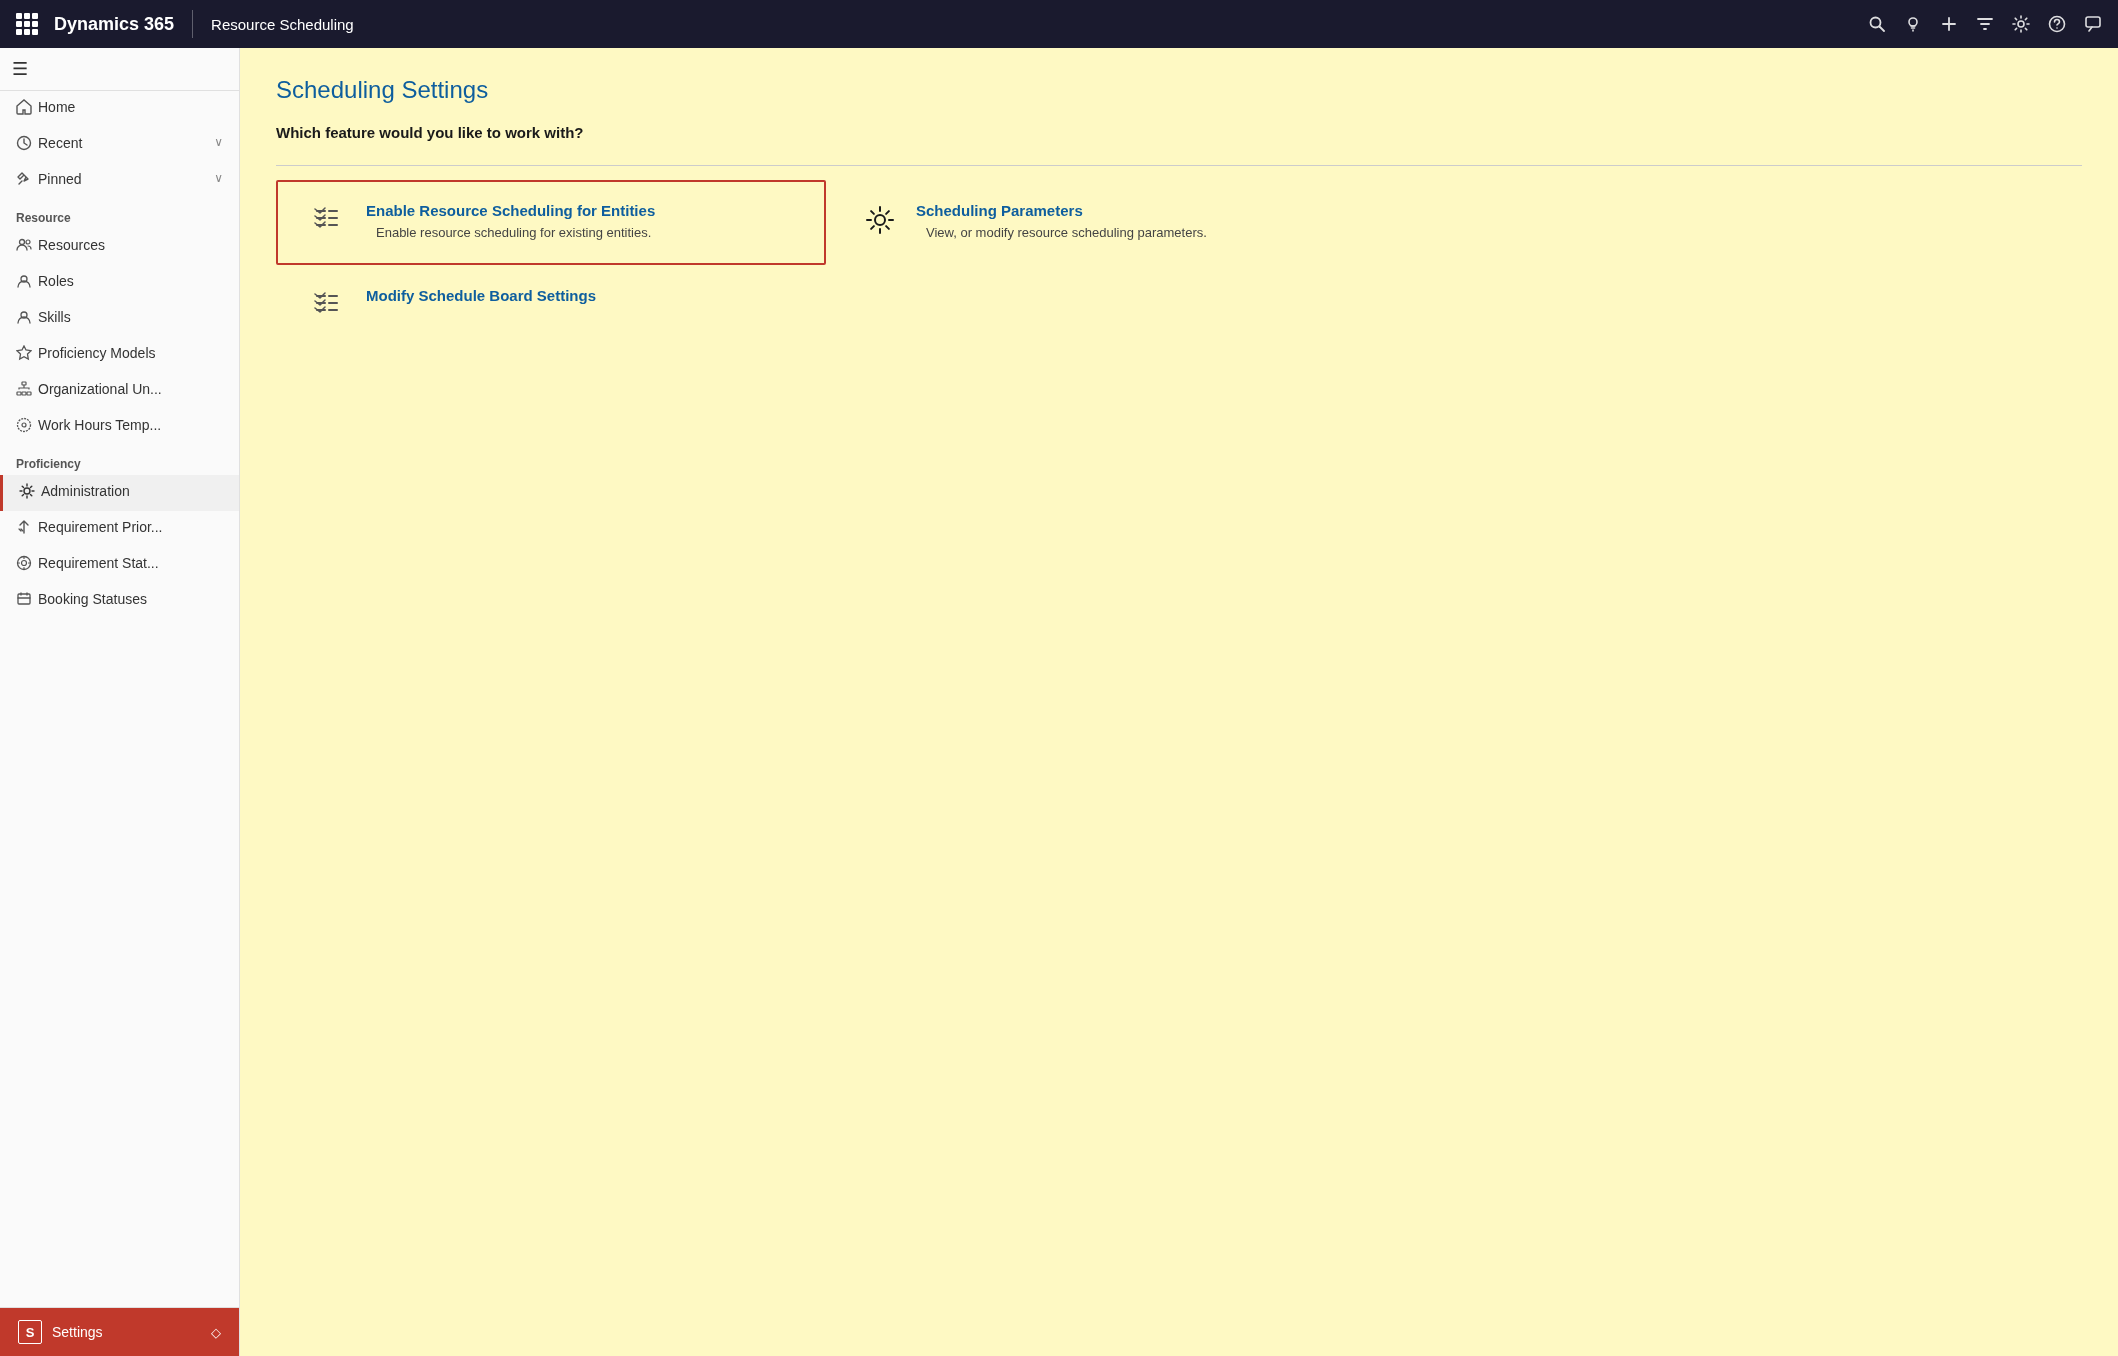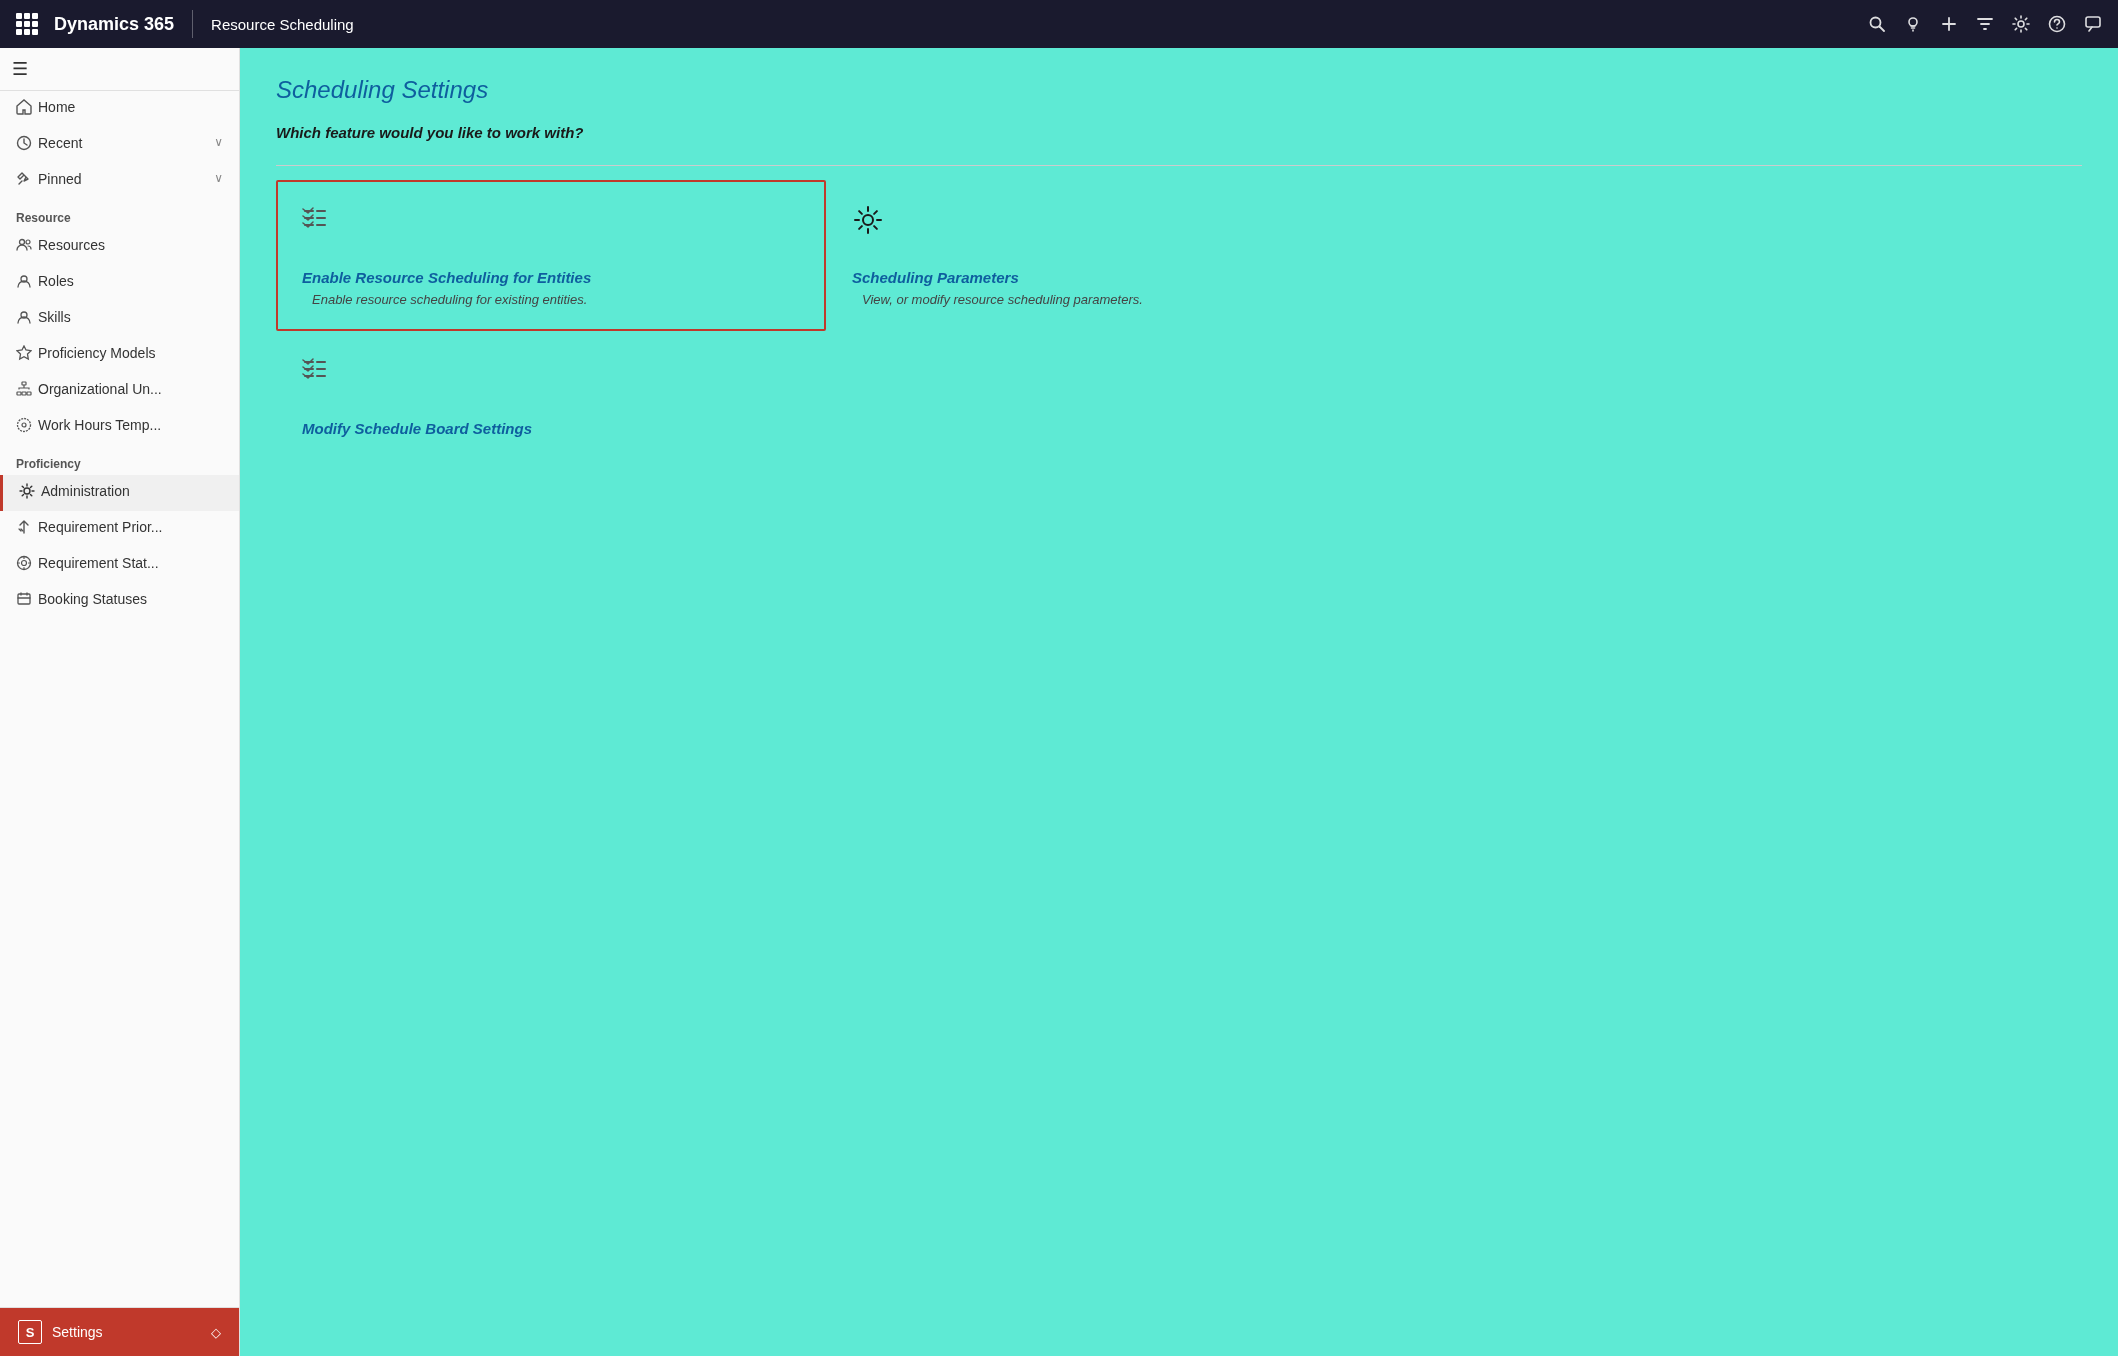--- a/index.html
+++ b/index.html
@@ -141,22 +141,21 @@
       display: flex; align-items: center; justify-content: center;
       font-size: 13px; font-weight: 700; color: #fff;
     }
     .sidebar-settings-chevron { margin-left: auto; font-size: 13px; }
 
     
     .content {
       flex: 1;
       padding: 28px 36px;
       overflow-y: auto;
-      background: #5eead4;
-      font-style: italic;
+      background: #fef9c3;
     }
     .content-title {
       font-size: 24px;
       font-weight: 400;
       color: #0e5e9e;
       margin-bottom: 20px;
     }
     .content-section-title {
       font-size: 15px;
       font-weight: 700;
@@ -169,26 +168,25 @@
     
     .feature-grid {
       display: grid;
       grid-template-columns: 1fr 1fr;
       gap: 0;
       max-width: 1100px;
     }
     .feature-card {
       display: flex;
       align-items: flex-start;
-      gap: 26px;
-      padding: 20px 24px;
+      gap: 20px;
+      padding: 20px 36px;
       cursor: pointer;
       border: 2px solid transparent;
       border-radius: 2px;
-      flex-direction: column;
     }
     .feature-card.selected {
       border: 2px solid #c0392b;
     }
     .feature-card-icon {
       font-size: 26px;
       color: #333;
       flex-shrink: 0;
       margin-top: 2px;
     }

